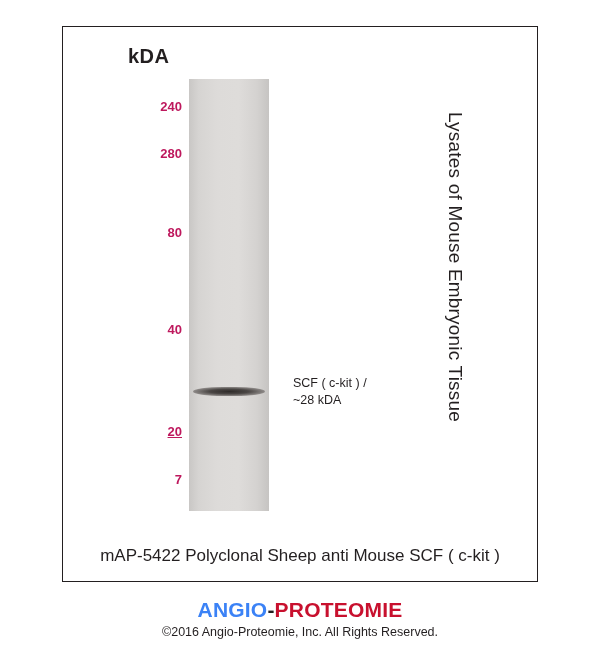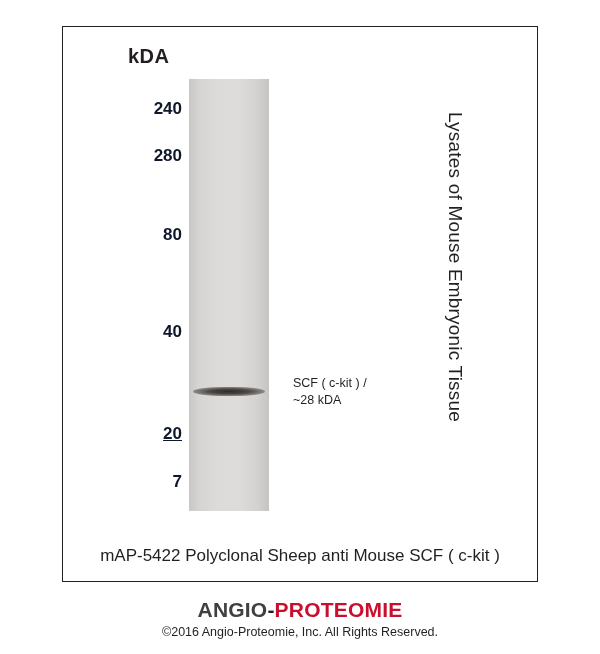--- a/index.html
+++ b/index.html
@@ -75,23 +75,23 @@
     border-radius: 50% / 60%;
     filter: blur(0.4px);
   }
 
   
   .marker {
     position: absolute;
     right: 0;
     width: 60px;
     text-align: right;
-    font-size: 17px;
+    font-size: 13px;
     font-weight: bold;
-    color: #0f172a;
+    color: #be185d;
     white-space: nowrap;
   }
   .markers-wrap {
     position: absolute;
     left: 110px;
     top: 0;
     width: 72px;
     height: 654px;
   }
 
@@ -136,21 +136,21 @@
   .brand {
     position: absolute;
     left: 0;
     top: 598px;
     width: 600px;
     text-align: center;
     font-size: 21px;
     font-weight: bold;
     letter-spacing: 0.2px;
   }
-  .brand .angio { color: #404040; }
+  .brand .angio { color: #3b82f6; }
   .brand .dash  { color: #231f20; }
   .brand .prot  { color: #c8102e; }
 
   .copyright {
     position: absolute;
     left: 0;
     top: 625px;
     width: 600px;
     text-align: center;
     font-size: 12.5px;

